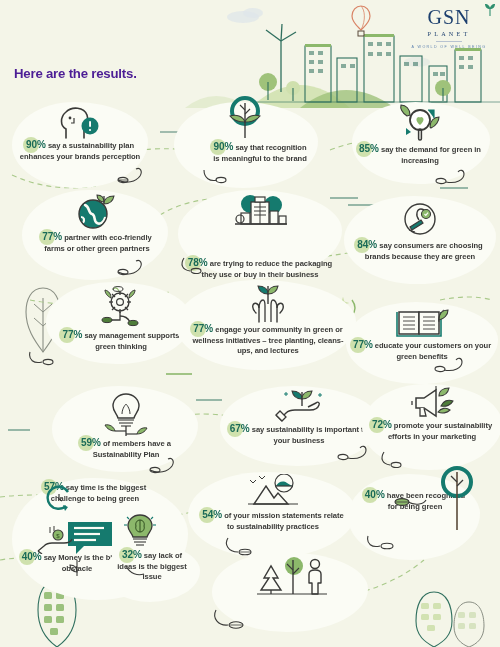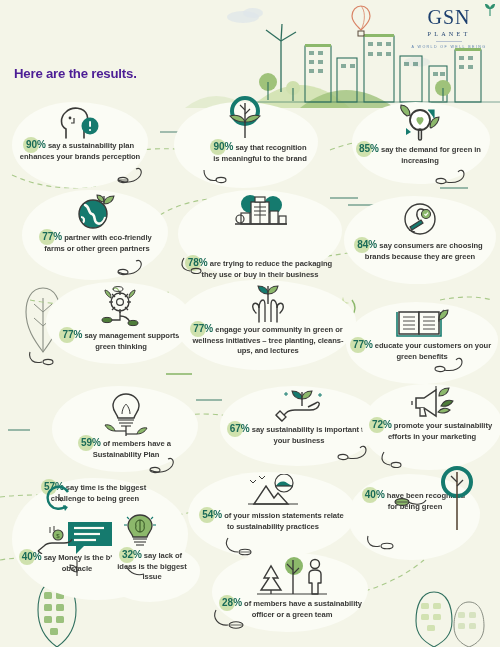--- a/index.html
+++ b/index.html
@@ -665,24 +665,20 @@
       <path d="M18 34 L8 34 L16 22 L11 22 L18 10 L25 22 L20 22 L28 34 L18 34 Z" fill="none" stroke="#3a3a38" stroke-width="1.4"></path>
       <line x1="18" y1="34" x2="18" y2="38" stroke="#3a3a38" stroke-width="1.3"></line>
       <circle cx="41" cy="10" r="9" fill="#8cb86b"></circle>
       <line x1="40" y1="4" x2="40" y2="38" stroke="#3a3a38" stroke-width="1.4"></line>
       <path d="M40 14 L34 8" fill="none" stroke="#3a3a38" stroke-width="1.1"></path>
       <path d="M40 18 L46 12" fill="none" stroke="#3a3a38" stroke-width="1.1"></path>
       <circle cx="62" cy="8" r="4.5" fill="none" stroke="#3a3a38" stroke-width="1.4"></circle>
       <path d="M56 18 C56 15 59 14 62 14 C65 14 68 15 68 18 L68 27 L65 27 L65 38 L59 38 L59 27 L56 27 Z" fill="none" stroke="#3a3a38" stroke-width="1.4" stroke-linejoin="round"></path>
       <line x1="4" y1="38" x2="74" y2="38" stroke="#3a3a38" stroke-width="1.2"></line>
     </svg>
-    <div class="stat-text">
-      <span class="pct">28%</span>
-      <span>of members have a sustainability officer or a green team</span>
-    </div>
   </div>
   <svg class="tendril" style="left:212px; top:608px;" width="38" height="22" viewBox="0 0 38 22">
     <path d="M4 2 C0 10 6 18 16 17" fill="none" stroke="#3a3a38" stroke-width="1.1"></path>
     <ellipse cx="24" cy="17" rx="7" ry="3.2" fill="none" stroke="#3a3a38" stroke-width="1.1"></ellipse>
     <line x1="17" y1="17" x2="31" y2="17" stroke="#3a3a38" stroke-width=".8"></line>
   </svg>
 
 </div>
 
 </body></html>

